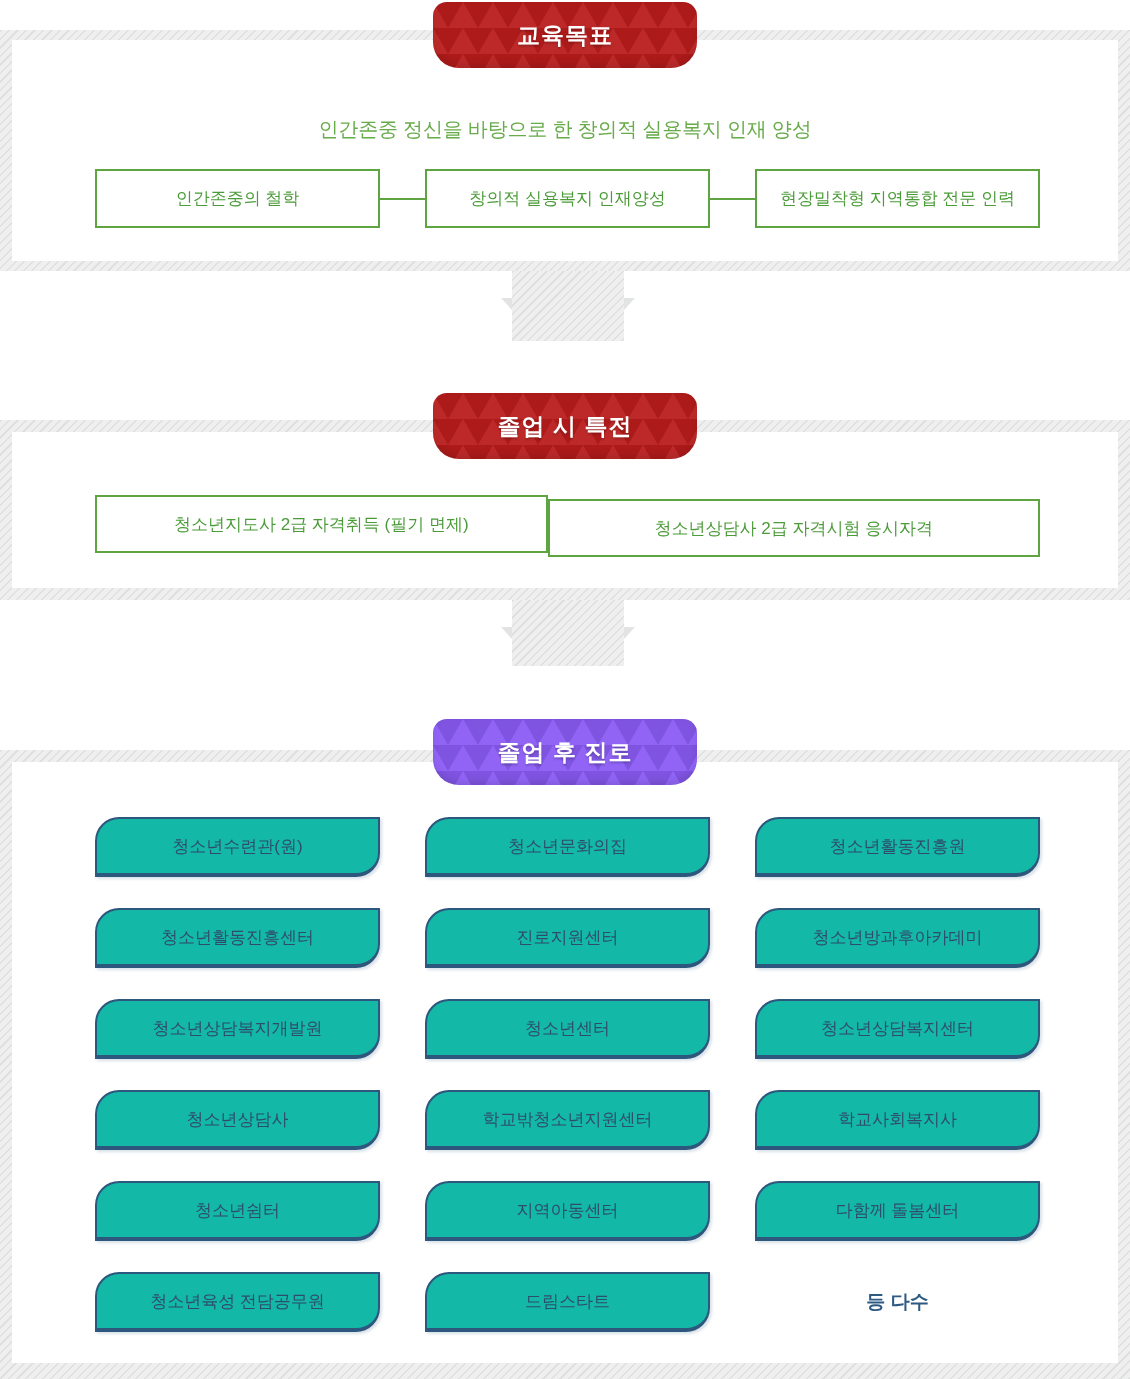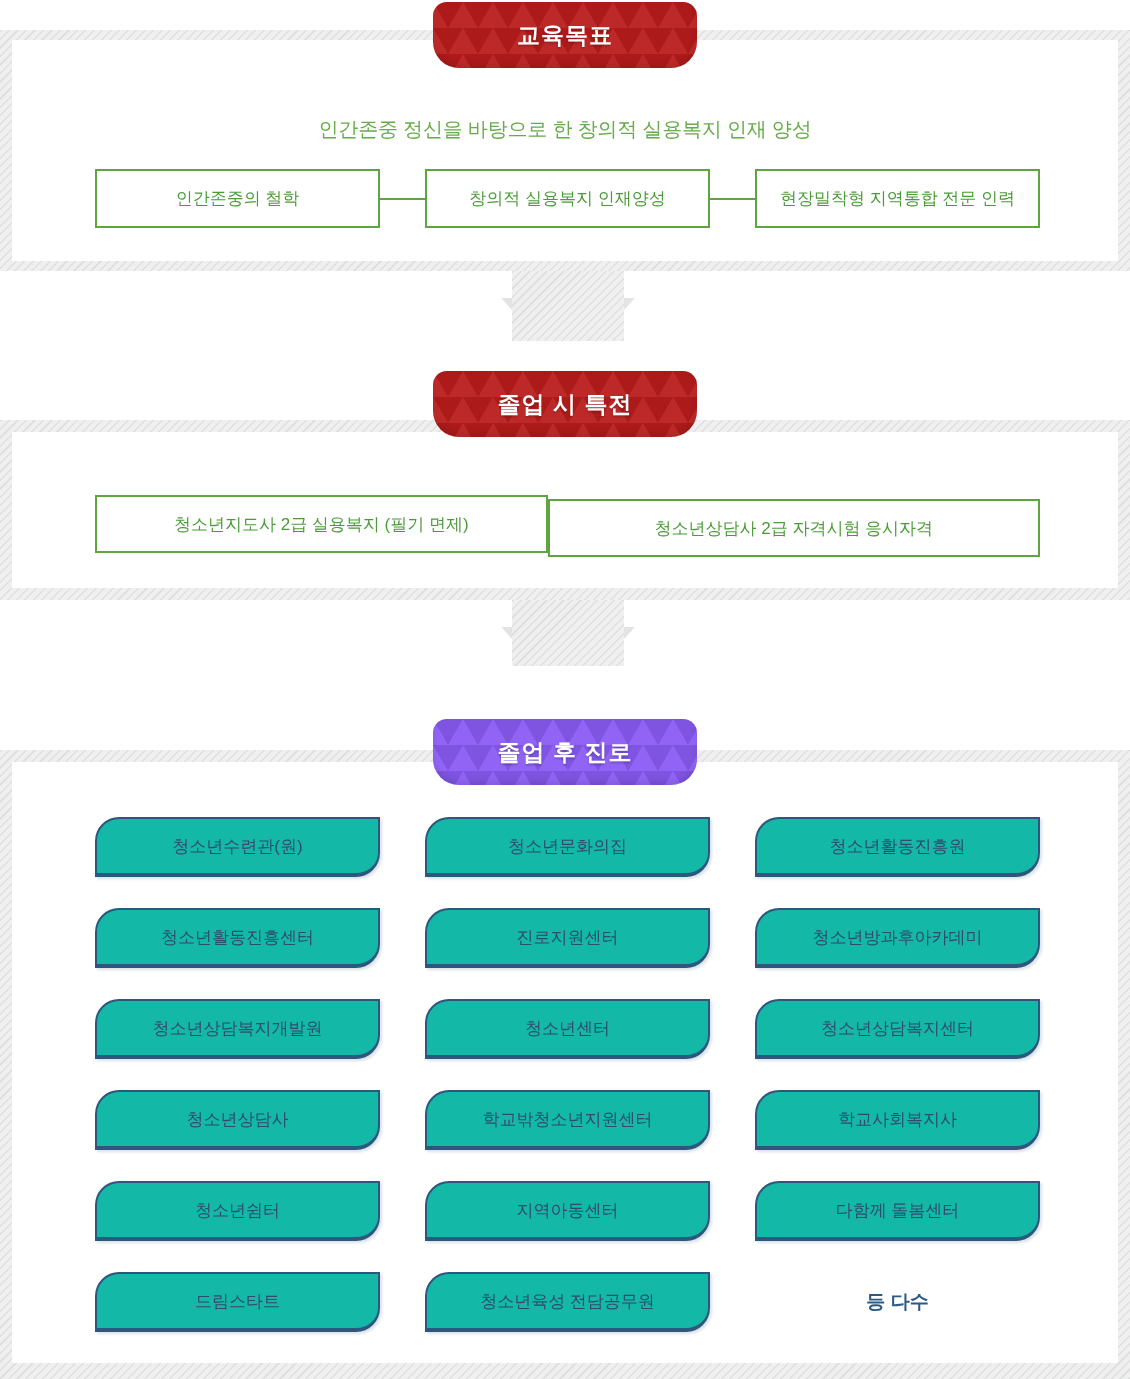--- a/index.html
+++ b/index.html
@@ -22,21 +22,21 @@
   .band-1 .panel { left:12px; right:12px; top:10px; bottom:10px; }
   .band-2 .panel { left:12px; right:12px; top:12px; bottom:12px; }
   .band-3 .panel { left:12px; right:12px; top:12px; bottom:16px; }
 
   
   .badge { position:absolute; left:50%; transform:translateX(-50%);
            width:264px; height:66px; border-radius:14px 14px 26px 26px;
            display:flex; align-items:center; justify-content:center; overflow:hidden;
            box-shadow:inset 0 -4px 6px rgba(0,0,0,0.10); }
   .badge-1 { top:2px; }
-  .badge-2 { top:371px; }
+  .badge-2 { top:393px; }
   .badge-3 { top:719px; }
   .badge.green { background:#b91c1c;text-align:center; }
   .badge.navy  { background:#8b5cf6; }
   .badge svg.tex { position:absolute; left:0; top:0; width:100%; height:100%; }
   .badge .badge-label { position:relative; color:#ffffff; font-size:23px; font-weight:bold;
                         letter-spacing:1px; text-shadow:0 2px 2px rgba(0,0,0,0.18); }
 
   
   .headline { position:absolute; top:100px; left:0; width:1130px; text-align:center;
               font-size:20px; font-weight:500; color:#68ab4a; letter-spacing:-0.2px;margin-top:16px; }
@@ -118,21 +118,21 @@
           <path d="M0 0 H30 L15 26 Z" fill="rgba(0,0,0,0.07)"></path>
           <path d="M0 0 L15 26 L0 26 Z M30 0 L30 26 L15 26 Z" fill="rgba(255,255,255,0.06)"></path>
         </pattern>
       </defs>
       <rect x="0" y="0" width="100%" height="100%" fill="url(#triB)"></rect>
     </svg>
     <span class="badge-label">졸업 시 특전</span>
   </div>
 
   <div class="row row-benefits">
-    <div class="gbox wide-1">청소년지도사 2급 실용복지 (필기 면제)</div>
+    <div class="gbox wide-1">청소년지도사 2급 자격취득 (필기 면제)</div>
     <div class="hline"></div>
     <div class="gbox wide-2">청소년상담사 2급 자격시험 응시자격</div>
   </div>
 
   <div class="conn conn-2 stripes"></div>
 
   <div class="band band-3 stripes">
     <div class="panel"></div>
   </div>
 
@@ -158,18 +158,18 @@
     <div class="nbox">청소년방과후아카데미</div>
     <div class="nbox">청소년상담복지개발원</div>
     <div class="nbox">청소년센터</div>
     <div class="nbox">청소년상담복지센터</div>
     <div class="nbox">청소년상담사</div>
     <div class="nbox">학교밖청소년지원센터</div>
     <div class="nbox">학교사회복지사</div>
     <div class="nbox">청소년쉼터</div>
     <div class="nbox">지역아동센터</div>
     <div class="nbox">다함께 돌봄센터</div>
+    <div class="nbox">청소년육성 전담공무원</div>
     <div class="nbox">드림스타트</div>
-    <div class="nbox">청소년육성 전담공무원</div>
     <div class="note-cell">등 다수</div>
   </div>
 
 </div>
 
 </body></html>

